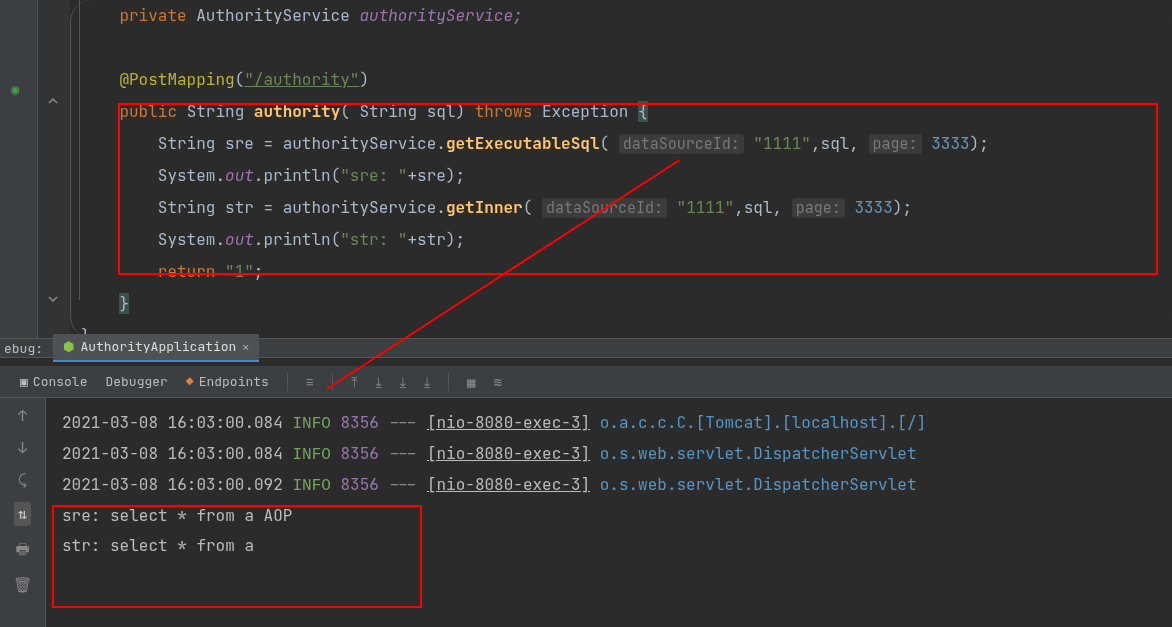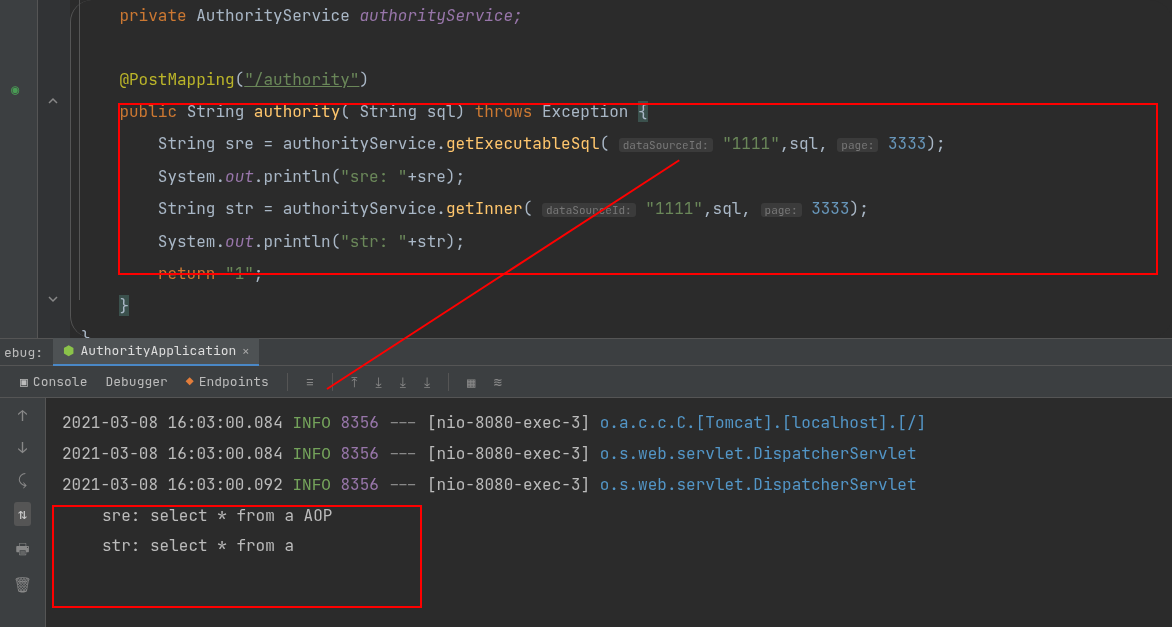--- a/index.html
+++ b/index.html
@@ -27,43 +27,43 @@
 .fold-icon.down { top:290px; }
 .fold-icon svg { width:12px; height:12px; }
 .code-area {
   flex:1; background:#2b2b2b; padding-top:0; line-height:32px;
   font-size:16px; border-left:1px solid #555;border-radius:22px;
 }
 .code-line { white-space:pre; padding-left:10px; }
 .vline { position:absolute; left:79px; top:0; width:1px; height:300px; background:#555; }
 .kw { color:#cc7832; }
 .cls { color:#a9b7c6; }
-.method { color:#ffc66d; }
+.method { color:#ffc66d;font-weight:bold; }
 .str { color:#6a8759; }
 .num { color:#6897bb;text-align:right; }
 .static { color:#9876aa; font-style:italic; }
 .ann { color:#bbb529; }
-.hint { background:#3b3b3b; color:#787878; padding:0 4px; border-radius:3px; font-size:11px; }
+.hint { background:#3b3b3b; color:#787878; padding:0 4px; border-radius:3px; font-size:15px; }
 .punct { color:#a9b7c6; }
 .param { color:#a9b7c6; }
 .brace { background:#3b514d; }
 
 
 .annot {
   position:absolute; border:2px solid #ff0000; pointer-events:none;
 }
 .arrow-line {
   position:absolute; width:420px; height:2px; background:#ff0000;
   left:327px; top:388px; transform-origin:left center; transform:rotate(-33deg);
   pointer-events:none;
 }
 
 
 .tabbar {
-  position:absolute; left:0; top:338px; right:0; height:28px;
+  position:absolute; left:0; top:338px; right:0; height:20px;
   background:#3c3f41; border-top:1px solid #555; border-bottom:1px solid #555;
   display:flex; align-items:center; font-size:13px; color:#bbb;
 }
 .tabbar .lbl { margin:0 10px 0 4px; }
 .tabbar .tab {
   background:#4e5254; padding:4px 10px 5px; border-bottom:2px solid #4a88c7;
   display:flex; align-items:center; gap:6px; color:#ddd;
 }
 .tabbar .tab .close { color:#aaa; font-size:11px; }
 
@@ -87,23 +87,23 @@
 .console-side .cicon { color:#888; font-size:15px; }
 .console {
   position:absolute; left:46px; top:398px; right:0; bottom:0;
   background:#2b2b2b; padding:10px 16px; line-height:30px; font-size:16px;
   font-family:"JetBrains Mono","Consolas",monospace;
 }
 .log-ts { color:#bbb; }
 .log-info { color:#74a35b;font-family:Liberation Mono, monospace; }
 .log-pid { color:#9876aa; }
 .log-sep { color:#888; }
-.log-thread { color:#bbb; }
+.log-thread { color:#bbb;text-decoration:underline; }
 .log-src { color:#5396c7; }
-.out { color:#bbb;margin-left:40px; }
+.out { color:#bbb; }
 </style>
 </head>
 <body>
 
 <div class="editor-wrap">
   <div class="left-gutter">
     <div class="icon-g">◉</div>
   </div>
   <div class="gutter">
     <span class="fold-icon up">

